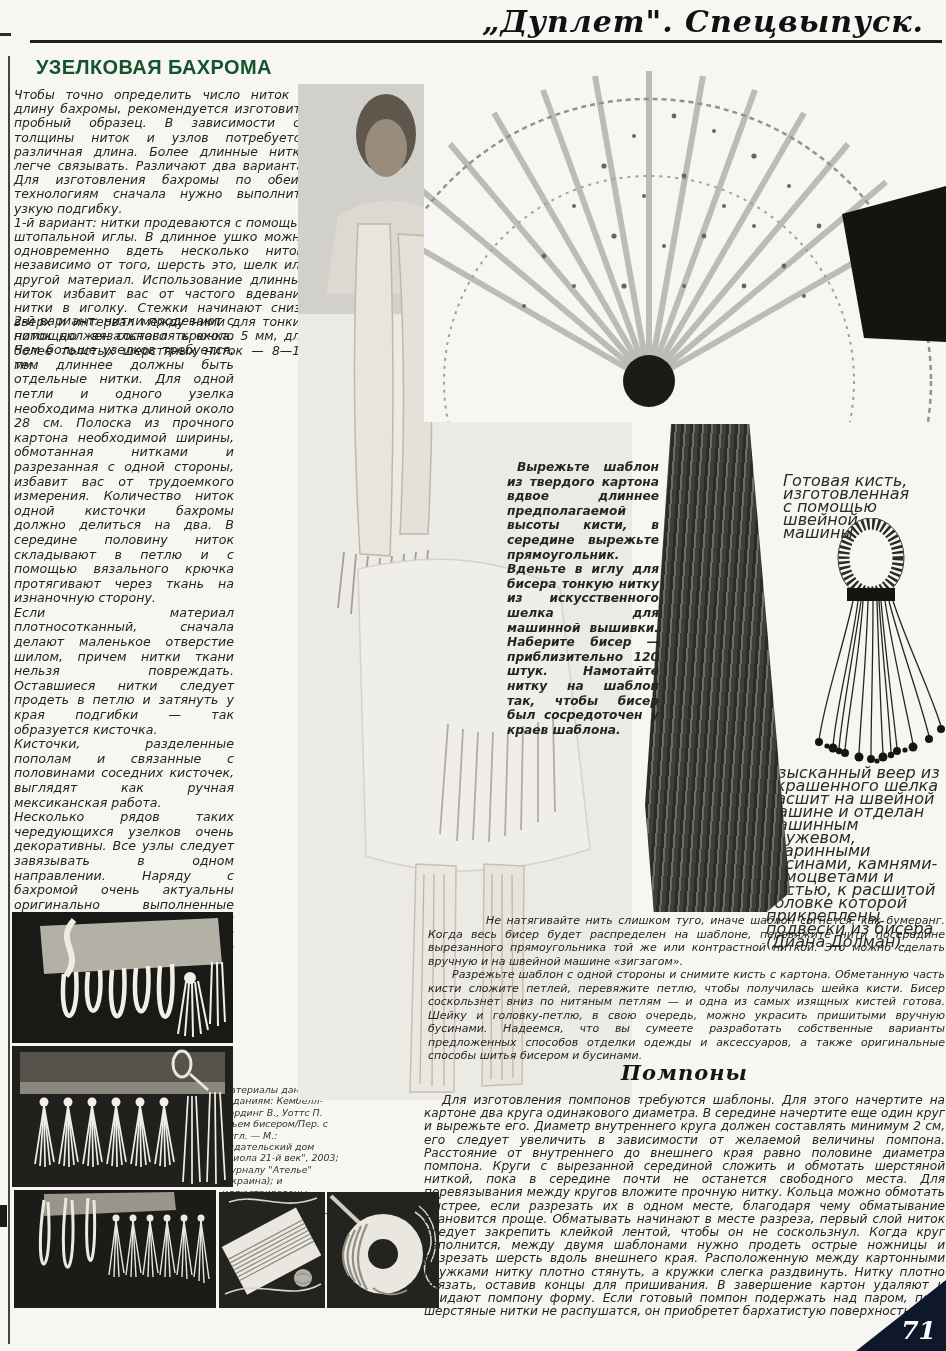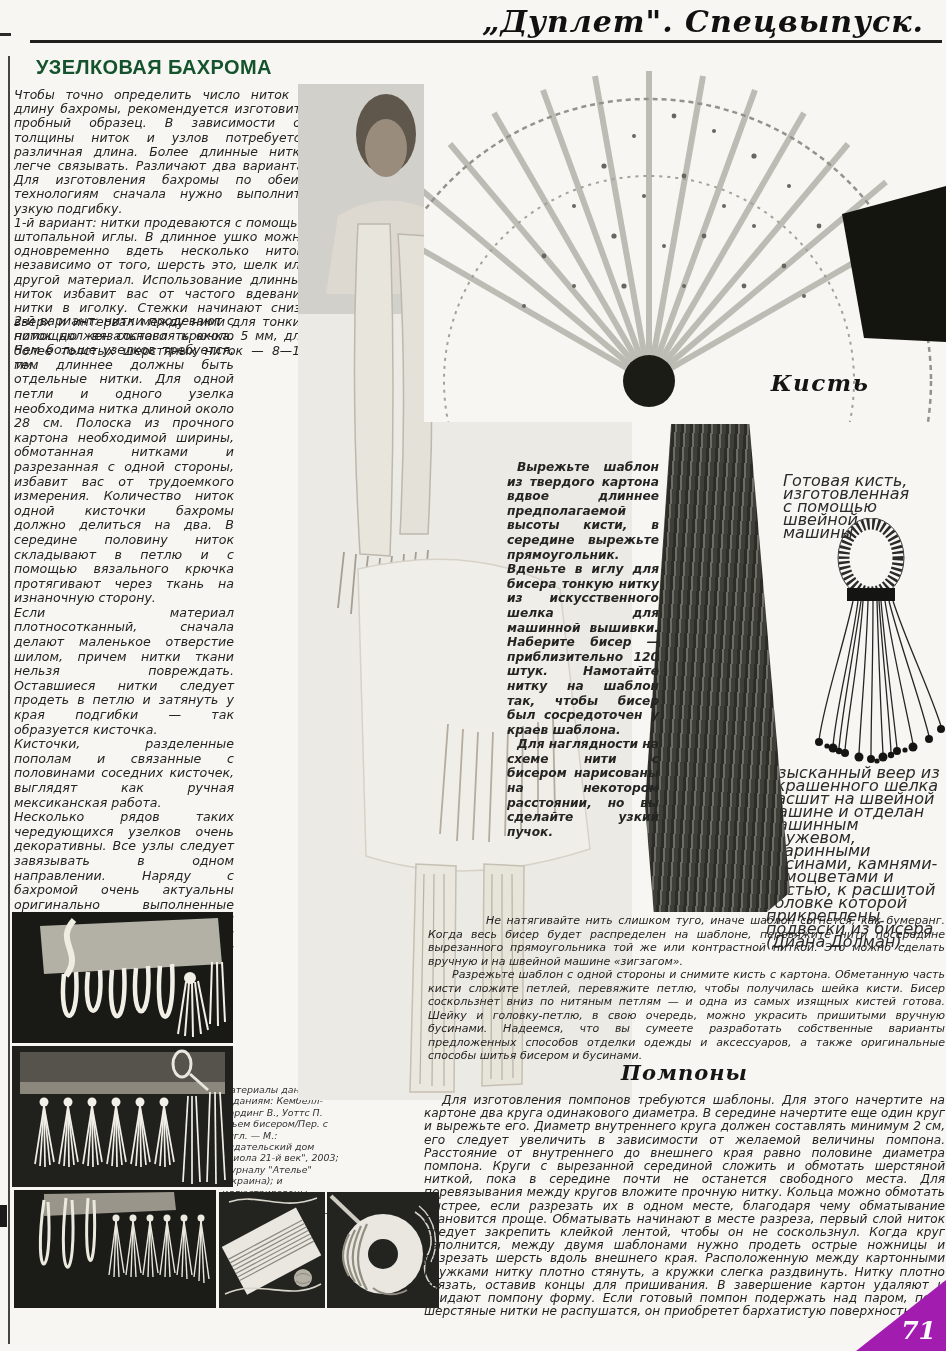--- a/index.html
+++ b/index.html
@@ -46,21 +46,21 @@
      background:repeating-linear-gradient(94deg,#2c2c28 0 3px,#6d6d64 3px 5px,#3f3f39 5px 9px);
      clip-path:polygon(18% 0,72% 0,100% 96%,84% 100%,6% 100%,0 78%);}
   .tassel-drawing{left:813px;top:518px;width:134px;height:252px;z-index:3;}
   .photo-frame{background:#1b1b18;}
   .ph1{left:12px;top:912px;width:221px;height:131px;}
   .ph2{left:12px;top:1046px;width:221px;height:141px;}
   .ph3{left:14px;top:1190px;width:202px;height:118px;}
   .ph4{left:219px;top:1192px;width:106px;height:116px;}
   .ph5{left:327px;top:1192px;width:112px;height:116px;}
   
-  .page-no{position:absolute;right:0;bottom:0;width:90px;height:71px;background:#a21caf;
+  .page-no{position:absolute;right:0;bottom:0;width:90px;height:71px;background:#0f172a;
            clip-path:polygon(100% 0,100% 100%,0 100%);z-index:6;}
   .page-no span{position:absolute;right:10px;bottom:6px;color:#fff;font-family:"DejaVu Serif",serif;
                 font-style:italic;font-weight:bold;font-size:25px;}
   svg{display:block;}
 </style>
 </head>
 <body>
 
 <div class="page">
 
@@ -149,26 +149,24 @@
         <circle cx="380" cy="250" r="2"></circle>
           <circle cx="430" cy="220" r="2.4"></circle>
           <circle cx="100" cy="260" r="2"></circle>
       </g>
       <polygon points="418,168 522,140 522,296 440,292" fill="#15150f"></polygon>
       <circle cx="225" cy="335" r="26" fill="#1c1c17"></circle>
     </svg>
   </div>
 
   <div class="title-tassel h-serif">
-    <div>Кисть</div>
   </div>
 
   <div class="col-c itxt">
     <p>Вырежьте шаблон из твердого картона вдвое длиннее предполагаемой высоты кисти, в середине вырежьте прямоугольник. Вденьте в иглу для бисера тонкую нитку из искусственного шелка для машинной вышивки. Наберите бисер — приблизительно 120 штук. Намотайте нитку на шаблон так, чтобы бисер был сосредоточен у краев шаблона.</p>
-    <p>Для наглядности на схеме нити с бисером нарисованы на некотором расстоянии, но вы сделайте узкий пучок.</p>
   </div>
 
   <div class="ph bead-tassel-photo"></div>
 
   <div class="caption cap-ready">Готовая кисть, изготовленная с помощью швейной машины.</div>
   <div class="caption cap-fan">Изысканный веер из окрашенного шелка расшит на швейной машине и отделан машинным кружевом, старинными бусинами, камнями-самоцветами и кистью, к расшитой головке которой прикреплены подвески из бисера (Диана Долман).</div>
 
   <div class="ph tassel-drawing">
     <svg width="134" height="252" viewBox="0 0 134 252">
       <ellipse cx="58" cy="40" rx="27" ry="34" fill="none" stroke="#2a2a28" stroke-width="11" stroke-dasharray="2.5 2.5"></ellipse>

